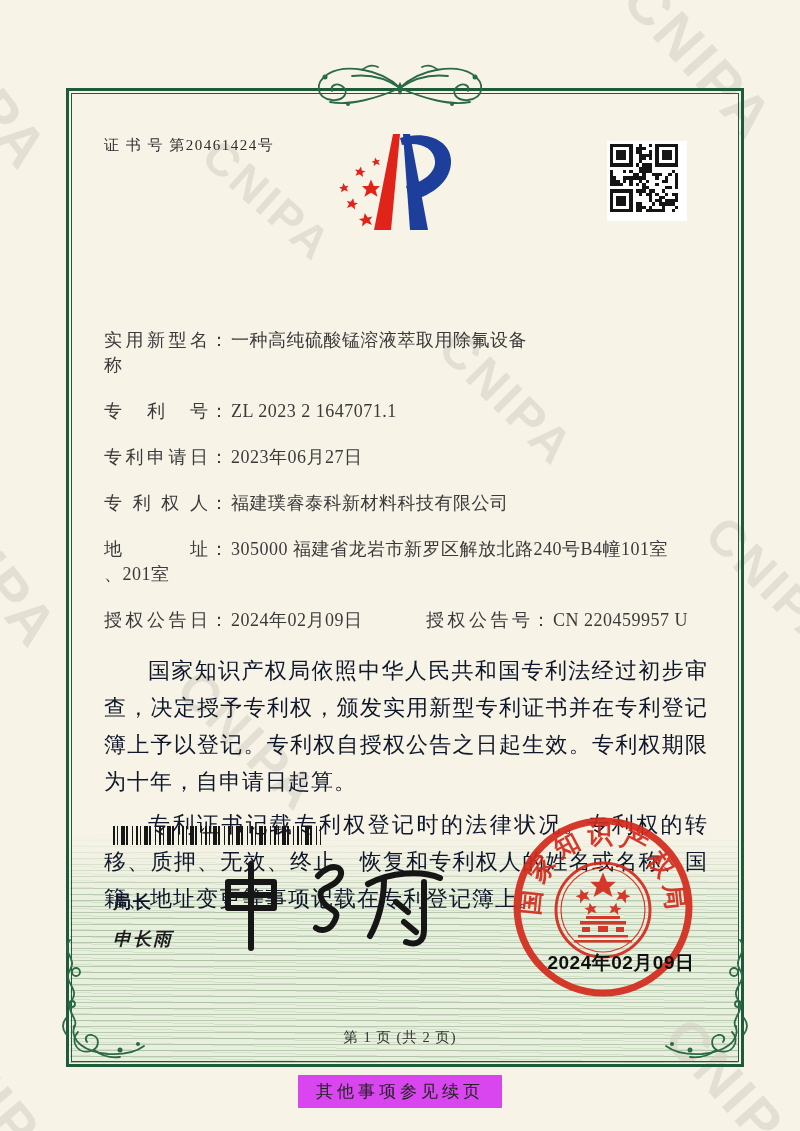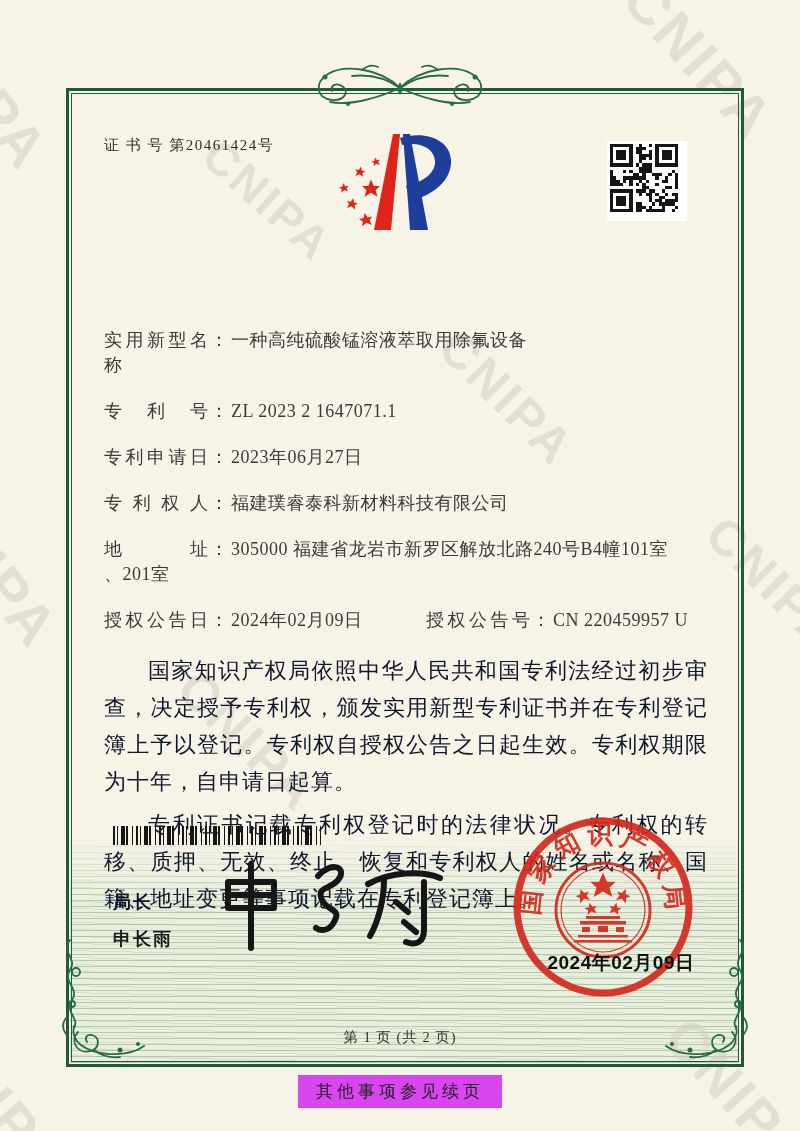--- a/index.html
+++ b/index.html
@@ -47,21 +47,21 @@
            text-indent:2em;color:#0f172a;letter-spacing:1px;}
   
   .barcode{position:absolute;left:113px;top:826px;width:208px;height:19px;z-index:4;
     background:repeating-linear-gradient(90deg,
       #161616 0 2px, transparent 2px 4px, #161616 4px 5px, transparent 5px 8px,
       #161616 8px 12px, transparent 12px 13px, #161616 13px 15px, transparent 15px 19px,
       #161616 19px 20px, transparent 20px 23px);}
   .signer-title{position:absolute;left:113px;top:890px;font-family:"Liberation Sans",sans-serif;
     font-weight:600;font-size:18px;letter-spacing:2px;color:#0f172a;z-index:4;}
   .signer-name{position:absolute;left:113px;top:927px;font-family:"Liberation Sans",sans-serif;
-    font-weight:600;font-size:18px;letter-spacing:2px;color:#1c1c1c;z-index:4;}
+    font-weight:600;font-size:18px;letter-spacing:2px;color:#1c1c1c;z-index:4;font-style:italic;}
   .sig{position:absolute;left:198px;top:850px;z-index:5;}
   .seal{position:absolute;left:508px;top:812px;z-index:6;}
   .seal-date{position:absolute;left:536px;top:950px;width:170px;text-align:center;
     font-family:"Liberation Sans",sans-serif;font-weight:bold;font-size:19px;color:#101010;
     z-index:7;letter-spacing:.5px;}
   .page-num{position:absolute;left:0;right:0;top:1028px;text-align:center;font-size:14.5px;
     color:#333;letter-spacing:1px;z-index:4;}
   .note-wrap{position:absolute;left:0;right:0;top:1075px;text-align:center;z-index:4;}
   .note{display:inline-block;background:#d946ef;padding:5px 18px;font-size:17px;color:#222;
     letter-spacing:4px;}

